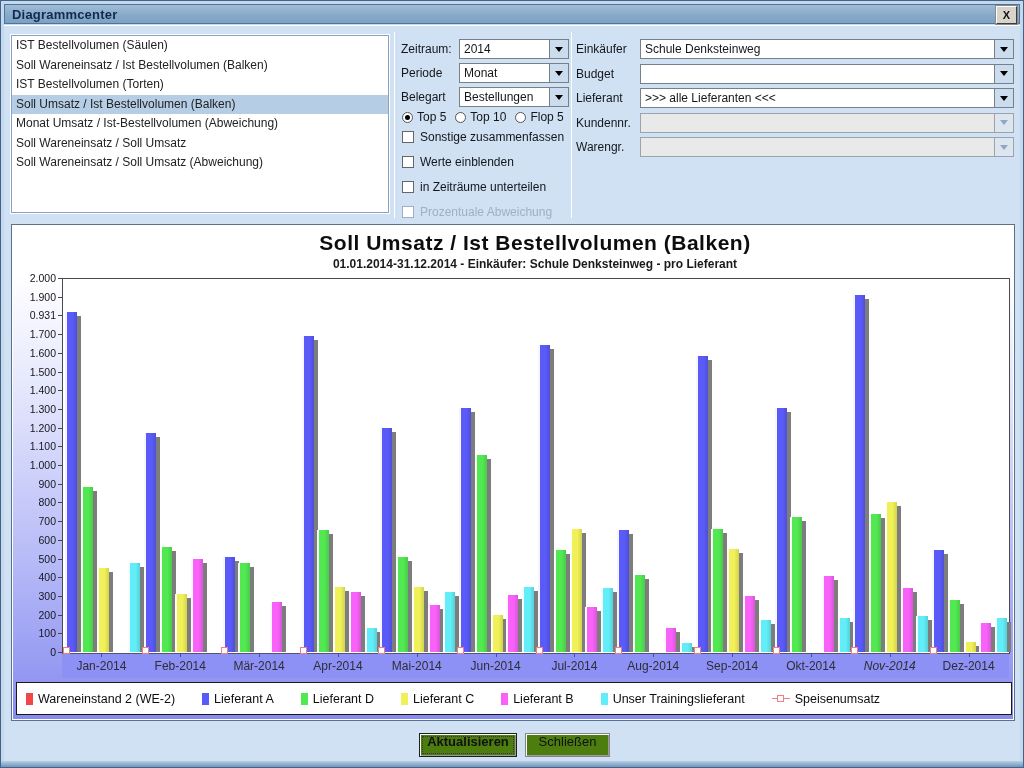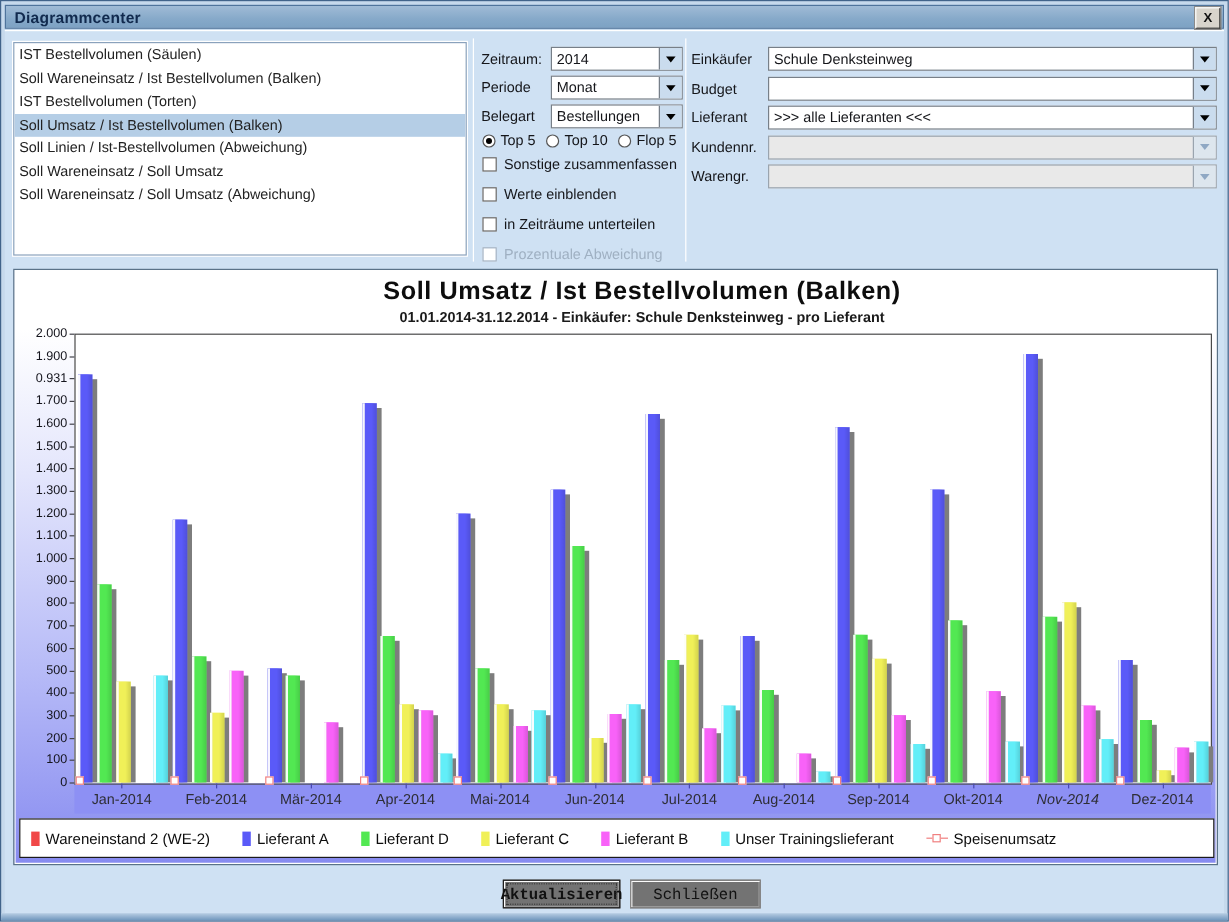--- a/index.html
+++ b/index.html
@@ -50,42 +50,42 @@
   .bar-shadow{position:absolute;background:#7d7d7d;}
   .sp-marker{position:absolute;width:7px;height:7px;background:#fff;border:1px solid #f07878;box-sizing:border-box;}
   .legend{position:absolute;left:4px;top:457px;width:996px;height:33px;background:#ffffff;border:1px solid #1a1a1a;box-sizing:border-box;display:flex;align-items:center;padding-left:9px;gap:27px;}
   .legend-item{display:flex;align-items:center;gap:5px;font-size:12.5px;color:#0d0d0d;white-space:nowrap;}
   .swatch{width:7px;height:12px;}
   .line-swatch{position:relative;width:18px;height:12px;}
   .line-swatch .lline{position:absolute;left:0;right:0;top:5.5px;height:1px;background:#f08080;}
   .line-swatch .lsq{position:absolute;left:5px;top:2.5px;width:7px;height:7px;background:#fff;border:1px solid #f08080;box-sizing:border-box;}
 
   
-  .btn{position:absolute;height:24px;background:#737373;border:1px solid #858585;box-shadow:inset 1px 1px 0 #fcfcfc,inset -1px -1px 0 #9a9a9a;font-size:13px;color:#111;display:flex;align-items:center;justify-content:center;font-family:Liberation Mono, monospace;box-sizing:border-box;}
+  .btn{position:absolute;height:24px;background:#4d7c0f;border:1px solid #858585;box-shadow:inset 1px 1px 0 #fcfcfc,inset -1px -1px 0 #9a9a9a;font-size:13px;color:#111;display:flex;align-items:flex-start;justify-content:center;font-family:Liberation Sans, sans-serif;box-sizing:border-box;}
   .btn.default{border:1px solid #1f1f1f;font-weight:bold;outline:1px dotted #3a3a3a;outline-offset:-4px;}
 </style>
 </head>
 <body>
 
 <div class="window">
   <div class="titlebar">
     <span class="title">Diagrammcenter</span>
     <div class="close-btn">
       <span>X</span>
     </div>
   </div>
 
   <div class="content">
 
     <div class="listbox" id="type-list">
         <div class="list-item">IST Bestellvolumen (Säulen)</div>
         <div class="list-item">Soll Wareneinsatz / Ist Bestellvolumen (Balken)</div>
         <div class="list-item">IST Bestellvolumen (Torten)</div>
         <div class="list-item selected">Soll Umsatz / Ist Bestellvolumen (Balken)</div>
-        <div class="list-item">Soll Linien / Ist-Bestellvolumen (Abweichung)</div>
+        <div class="list-item">Monat Umsatz / Ist-Bestellvolumen (Abweichung)</div>
         <div class="list-item">Soll Wareneinsatz / Soll Umsatz</div>
         <div class="list-item">Soll Wareneinsatz / Soll Umsatz (Abweichung)</div>
       </div>
     <div class="vsep" style="left:390px"></div>
     <div class="vsep" style="left:567px"></div>
 
     <div class="fieldrow" style="left:397px;top:13px;width:168px;">
       <span class="flabel" style="width:58px">Zeitraum:</span>
       <div class="combo" style="flex:1">
         <span class="val">2014</span>
@@ -417,18 +417,18 @@
               <div class="lsq" style="border-color: rgb(240, 128, 128);"></div>
             </div>
             <div>Speisenumsatz</div>
           </div>
         </div>
     </div>
 
     <div class="btn default" style="left:415px;top:707px;width:98px;">
       <span>Aktualisieren</span>
     </div>
-    <div class="btn" style="left:521px;top:707px;width:109px;">
+    <div class="btn" style="left:521px;top:707px;width:85px;">
       <span>Schließen</span>
     </div>
   </div>
   <div class="bottom-strip"></div>
 </div>
 
 </body></html>

